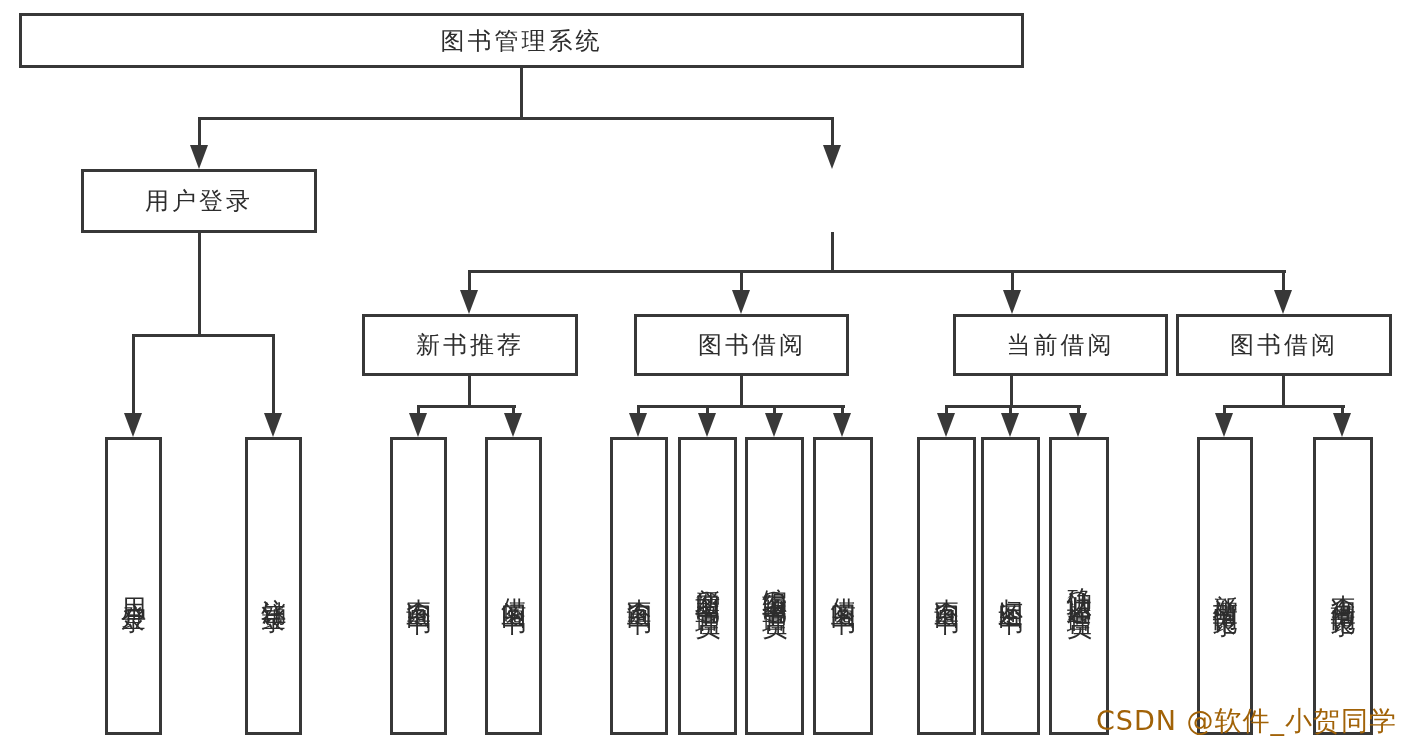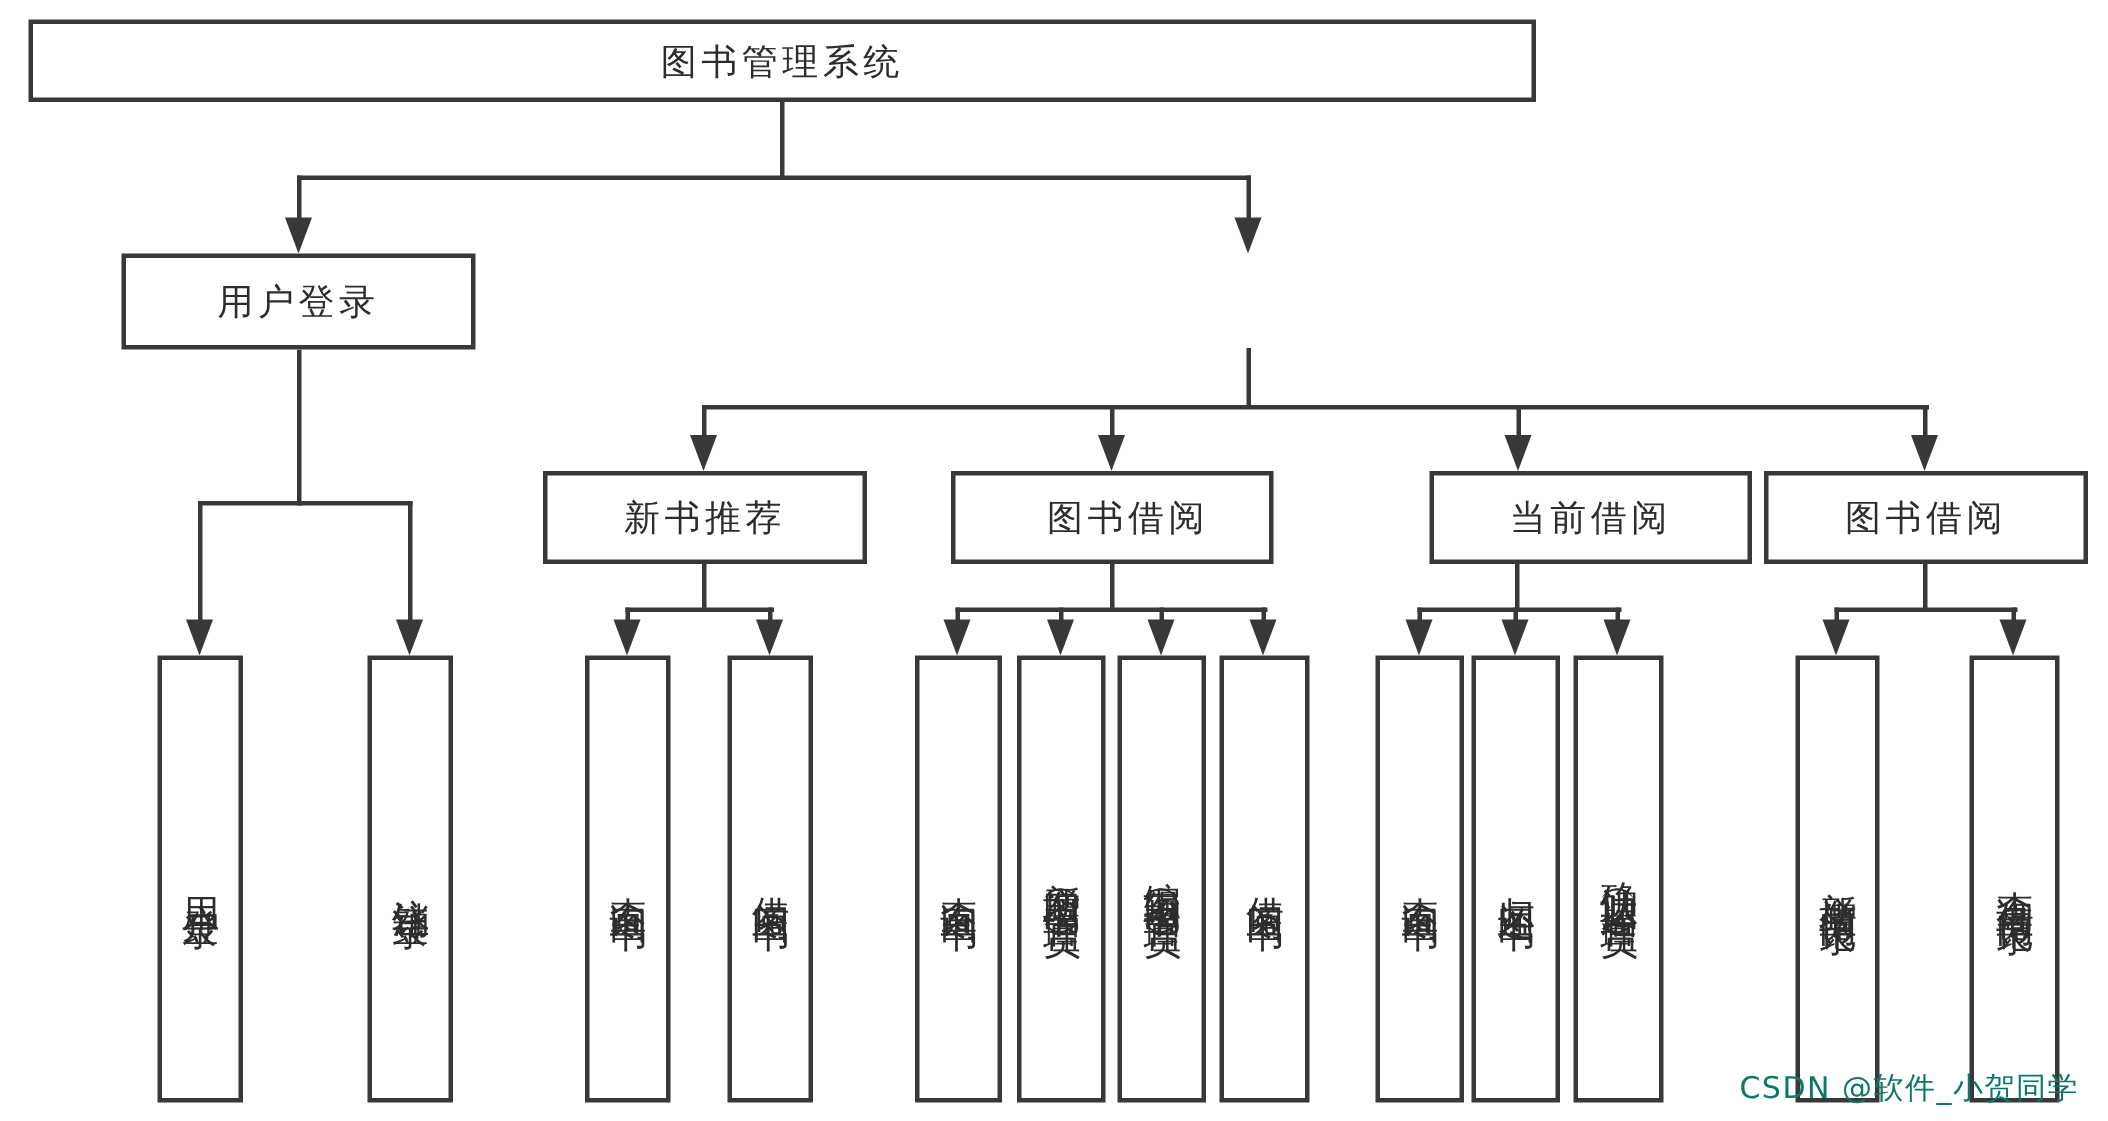--- a/index.html
+++ b/index.html
@@ -15,22 +15,22 @@
     writing-mode:vertical-rl;text-orientation:mixed;
     font-size:25px;letter-spacing:4px;line-height:1.1;white-space:nowrap;
   }
   .line{position:absolute;background:#383838;z-index:1;}
   .arrow{
     position:absolute;width:0;height:0;z-index:1;
     border-left:9px solid transparent;border-right:9px solid transparent;
     border-top:24px solid #383838;
   }
   .watermark{
-    position:absolute;right:19px;bottom:8px;z-index:3;
-    font-size:20px;letter-spacing:1px;color:#0f766e;white-space:nowrap;
+    position:absolute;right:8px;bottom:8px;z-index:3;
+    font-size:27px;letter-spacing:1px;color:#a16207;white-space:nowrap;
   }
 </style>
 </head>
 <body>
 
 <div class="stage">
 
   <div class="line" style="left:520px;top:68px;width:3px;height:52px;"></div>
   <div class="line" style="left:198px;top:117px;width:636px;height:3px;"></div>
   <div class="line" style="left:198px;top:117px;width:3px;height:33px;"></div>

